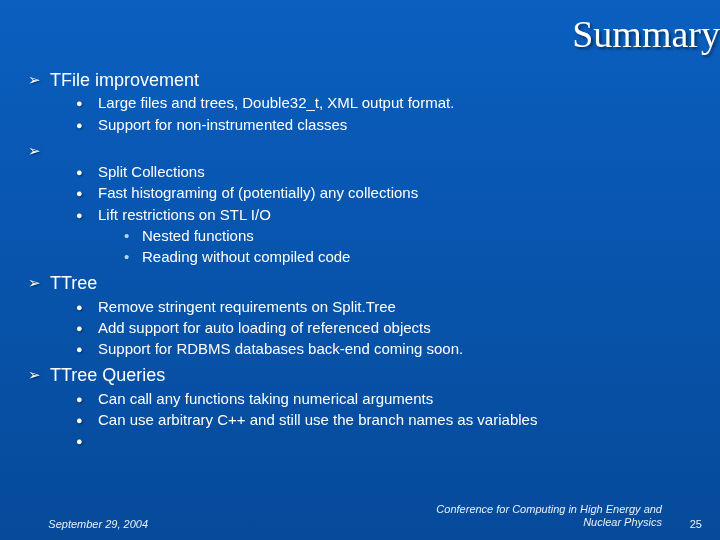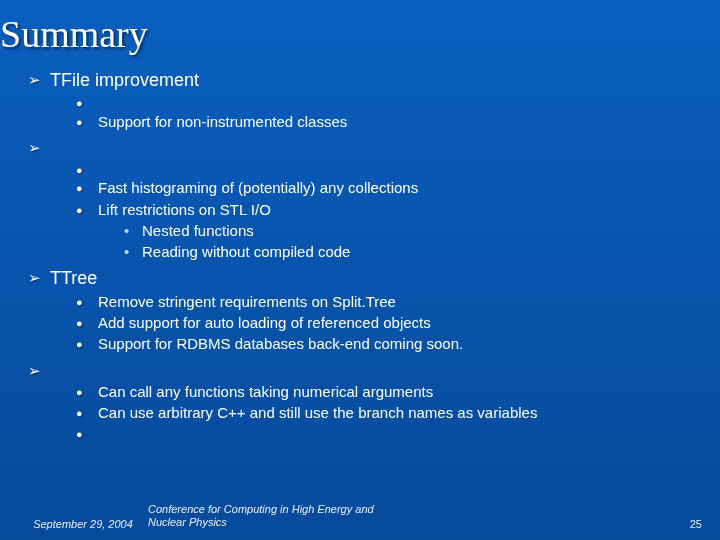--- a/index.html
+++ b/index.html
@@ -4,21 +4,21 @@
 <style>
   * { margin: 0; padding: 0; box-sizing: border-box; }
   html, body { width: 720px; height: 540px; overflow: hidden; }
   body {
     background: linear-gradient(180deg, #0a5fbf 0%, #0856b0 40%, #064a9a 100%);
     font-family: Arial, sans-serif;
     color: #fff;
     position: relative;
   }
   .title {
-    text-align: left;
+    text-align: right;
     font-family: "Times New Roman", serif;
     font-size: 38px;
     font-weight: normal;
     padding-top: 12px;
     padding-bottom: 8px;
     text-shadow: 2px 2px 3px rgba(0,0,0,0.5);
   }
   .content {
     padding: 0 20px 0 28px;
     font-size: 15px;
@@ -35,48 +35,50 @@
     bottom: 10px;
     left: 0; right: 0;
     display: flex;
     justify-content: space-between;
     align-items: flex-end;
     padding: 0 18px;
     font-size: 11px;
     font-style: italic;
     color: #e8f0fa;
   }
-  .footer-center { text-align: left; flex: 1; line-height: 1.25;}
-  .footer-left { width: 130px; text-align: center;}
+  .footer-center { text-align: right; flex: 1; line-height: 1.25;}
+  .footer-left { width: 130px; text-align: right;}
   .footer-right { width: 40px; text-align: right; font-style: normal;}
 </style>
 </head>
 <body>
 
 <div class="title">Summary</div>
 
 <div class="content">
 
   <div class="l1">
     <span class="arrow">➢</span>
     <span>TFile improvement</span>
   </div>
   <div class="l2">
     <span class="dot">●</span>
+    <span>Large files and trees, Double32_t, XML output format.</span>
   </div>
   <div class="l2">
     <span class="dot">●</span>
     <span>Support for non-instrumented classes</span>
   </div>
 
   <div class="l1">
     <span class="arrow">➢</span>
   </div>
   <div class="l2">
     <span class="dot">●</span>
+    <span>Split Collections</span>
   </div>
   <div class="l2">
     <span class="dot">●</span>
     <span>Fast histograming of (potentially) any collections</span>
   </div>
   <div class="l2">
     <span class="dot">●</span>
     <span>Lift restrictions on STL I/O</span>
   </div>
   <div class="l3">
@@ -100,20 +102,21 @@
     <span class="dot">●</span>
     <span>Add support for auto loading of referenced objects</span>
   </div>
   <div class="l2">
     <span class="dot">●</span>
     <span>Support for RDBMS databases back-end coming soon.</span>
   </div>
 
   <div class="l1">
     <span class="arrow">➢</span>
+    <span>TTree Queries</span>
   </div>
   <div class="l2">
     <span class="dot">●</span>
     <span>Can call any functions taking numerical arguments</span>
   </div>
   <div class="l2">
     <span class="dot">●</span>
     <span>Can use arbitrary C++ and still use the branch names as variables</span>
   </div>
   <div class="l2">

